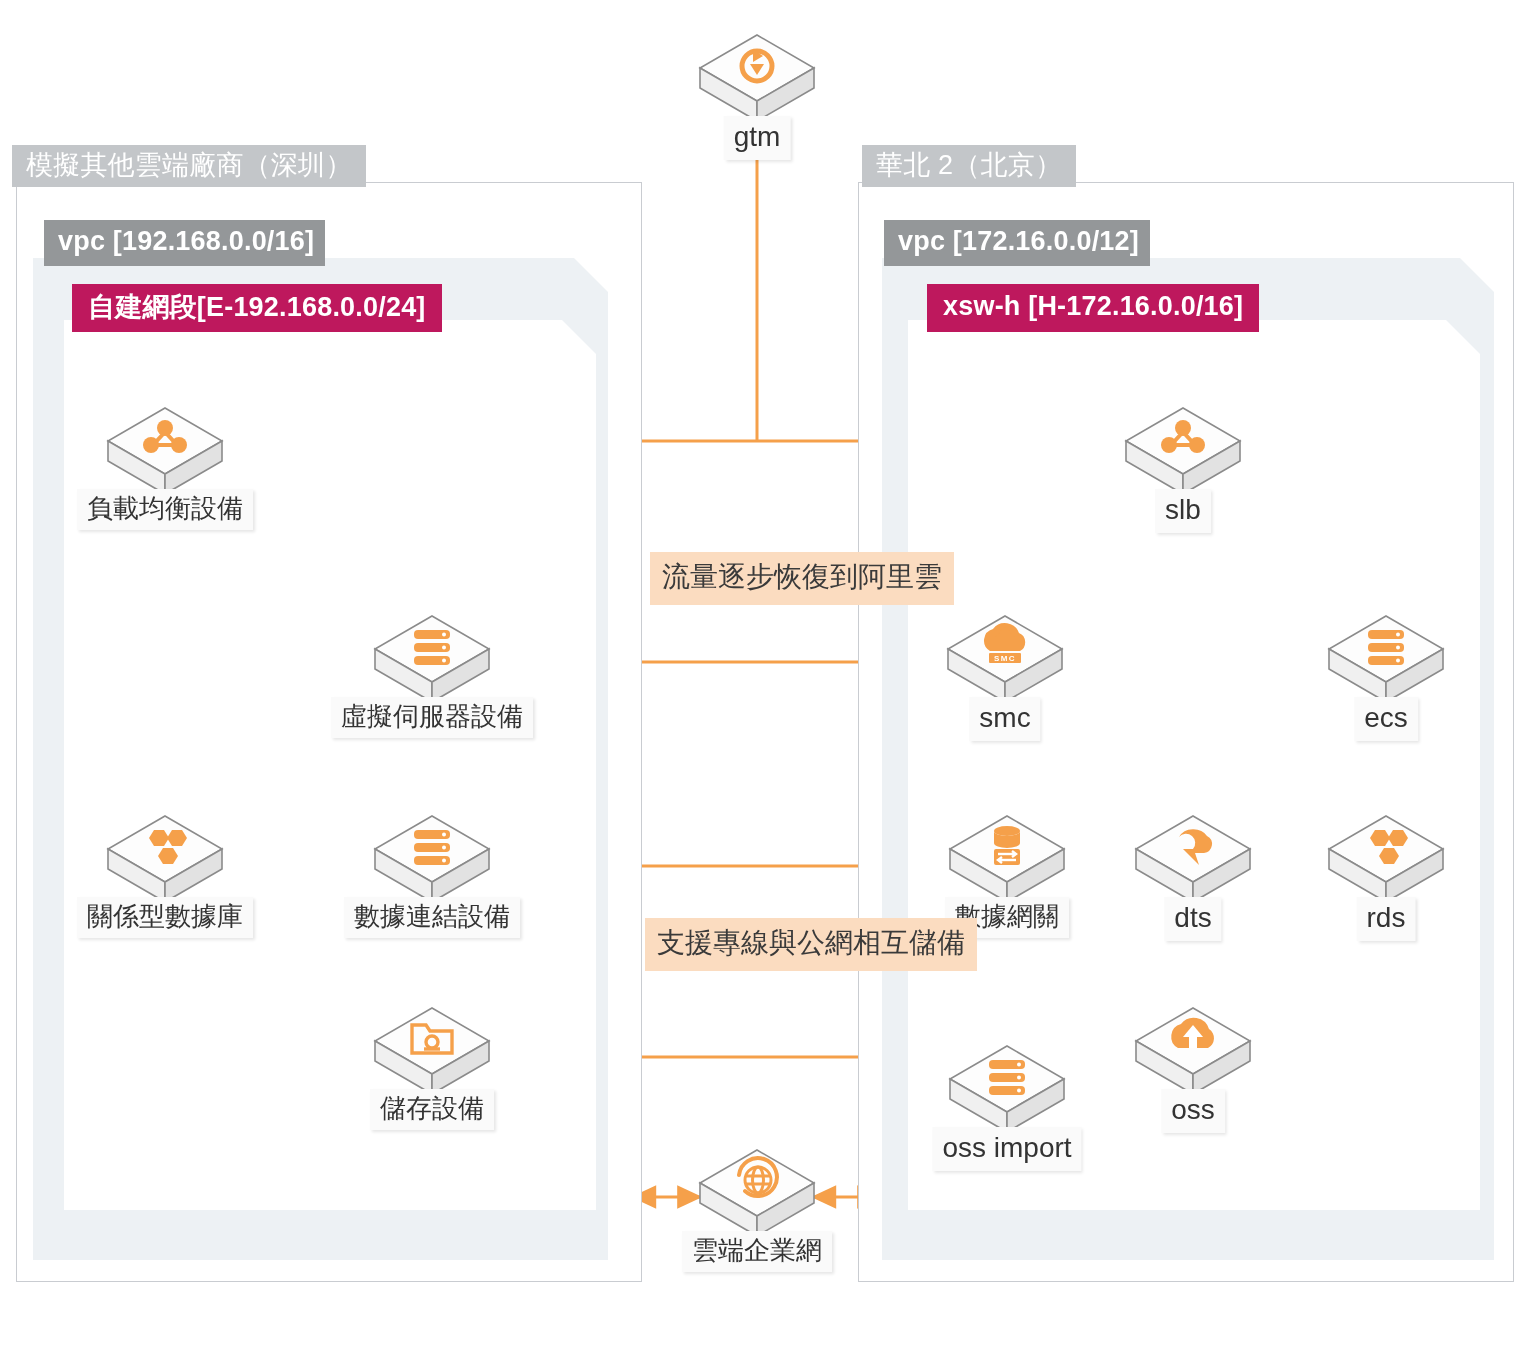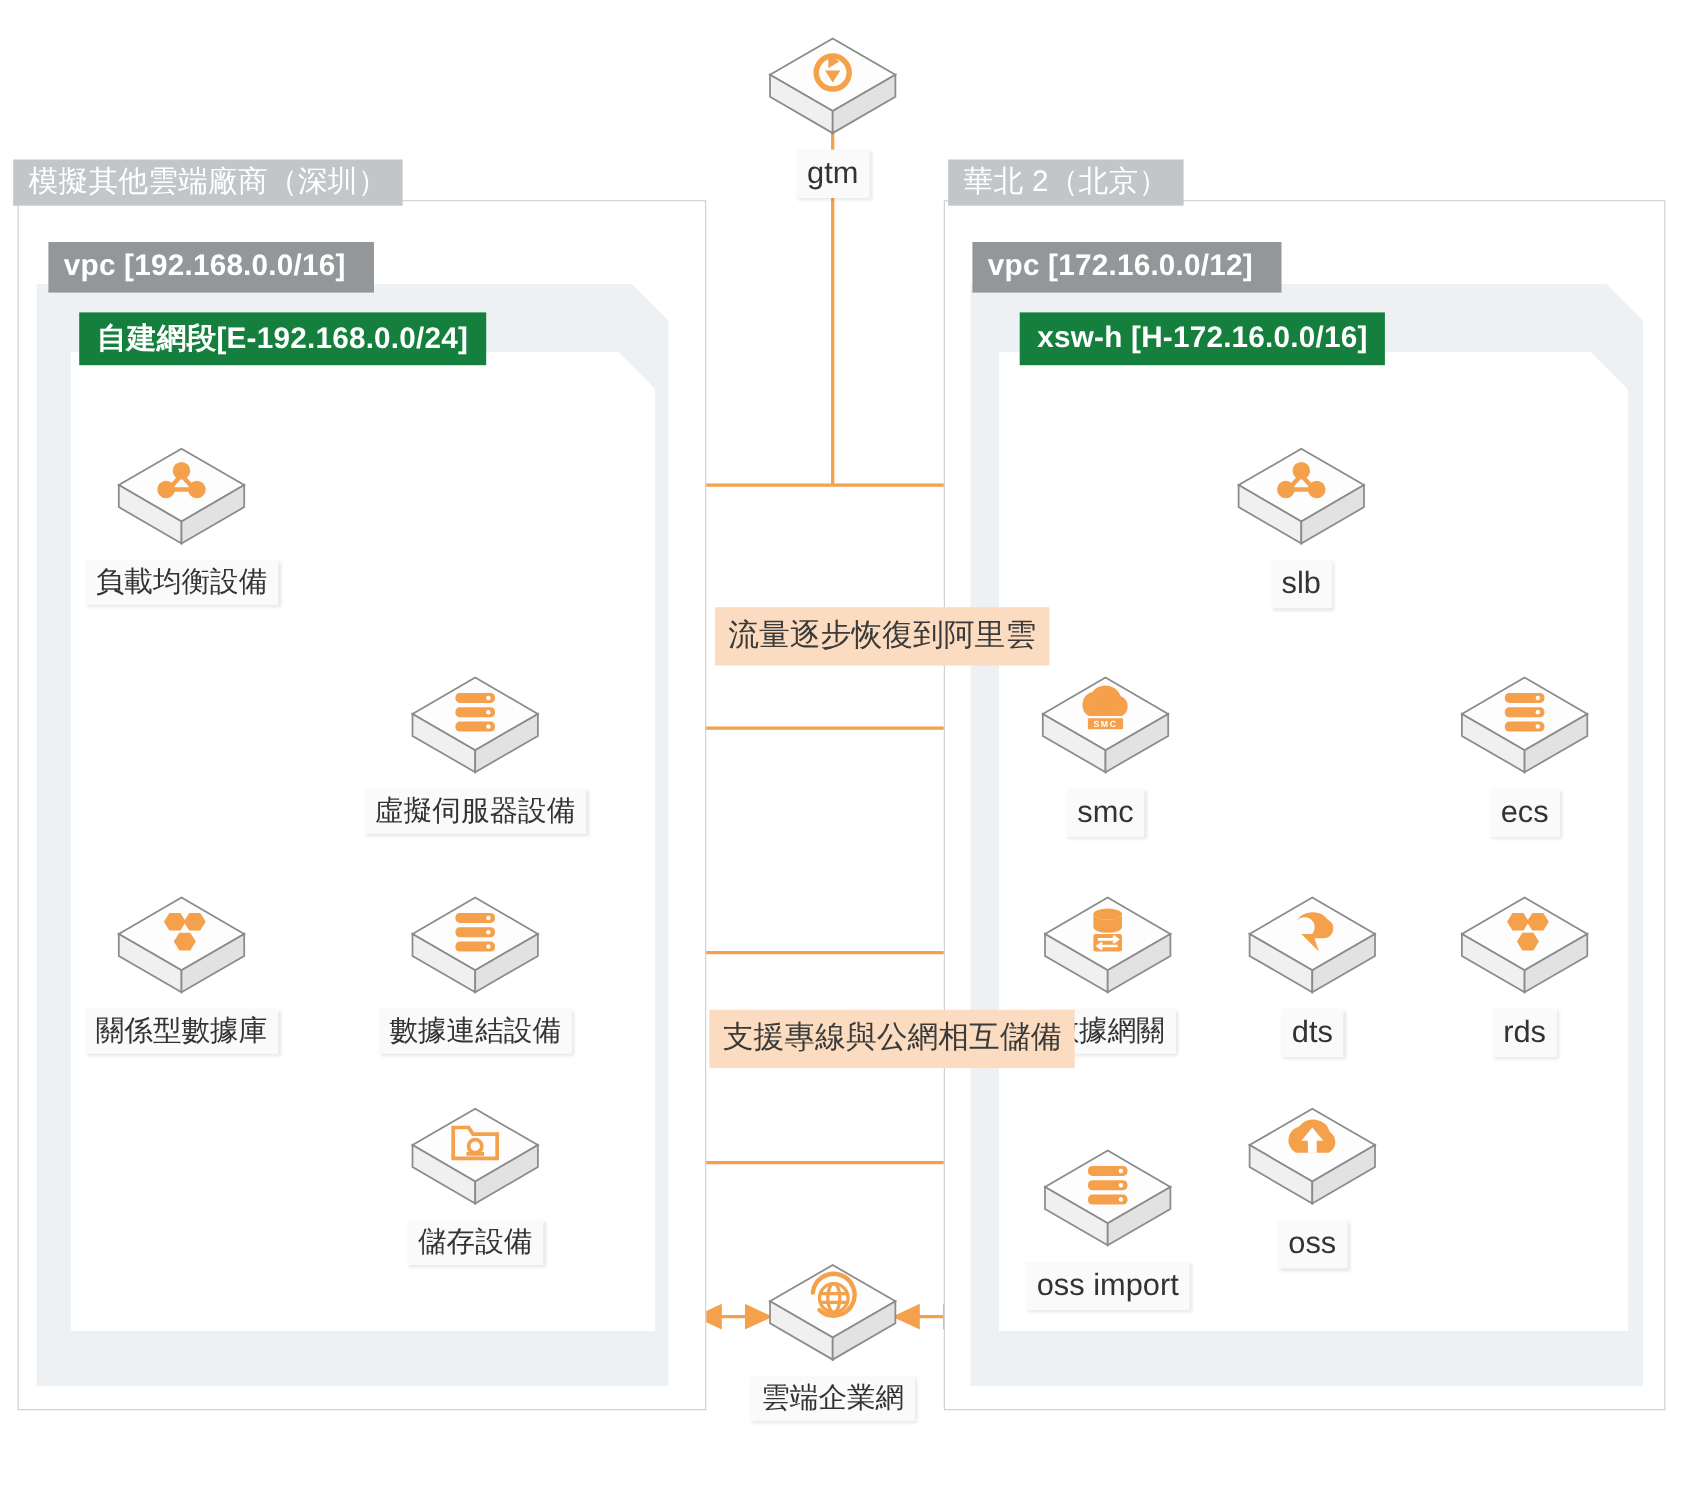--- a/index.html
+++ b/index.html
@@ -25,30 +25,30 @@
     clip-path:polygon(0 0, calc(100% - 34px) 0, 100% 34px, 100% 100%, 0 100%);
   }
 
   
   .chip{
     position:absolute;color:#ffffff;white-space:nowrap;
     display:flex;align-items:center;box-sizing:border-box;
     letter-spacing:.2px;
   }
   .chip-region{background:#c3c6c9;font-size:27px;padding:3px 14px 6px 14px;height:42px;}
-  .chip-vpc{background:#949799;font-size:27px;font-weight:bold;padding:3px 26px 6px 14px;height:46px;}
-  .chip-vsw{background:#15803d;font-size:27px;font-weight:bold;padding:3px 16px 6px 16px;height:48px;}
+  .chip-vpc{background:#949799;font-size:27px;font-weight:bold;padding:3px 11px 6px 14px;height:46px;}
+  .chip-vsw{background:#be185d;font-size:27px;font-weight:bold;padding:3px 16px 6px 16px;height:48px;}
 
   
   .node{position:absolute;width:120px;height:112px;}
   .node .cube{position:absolute;left:0;top:0;width:120px;height:92px;}
   .node .nlabel{
     position:absolute;top:84px;left:50%;transform:translateX(-50%);
     background:#fafafa;box-shadow:2px 2px 3px rgba(0,0,0,.10);
-    font-size:26px;line-height:1.2;padding:4px 10px 6px 10px;white-space:nowrap;color:#333;margin-top:20px;
+    font-size:26px;line-height:1.2;padding:4px 10px 6px 10px;white-space:nowrap;color:#333;
   }
   .node.big .nlabel{font-size:28px;}
 
   
   .note{
     position:absolute;background:#fbdcc0;color:#3a3a3a;font-size:28px;
     padding:6px 12px 9px 12px;white-space:nowrap;
   }
 
   

